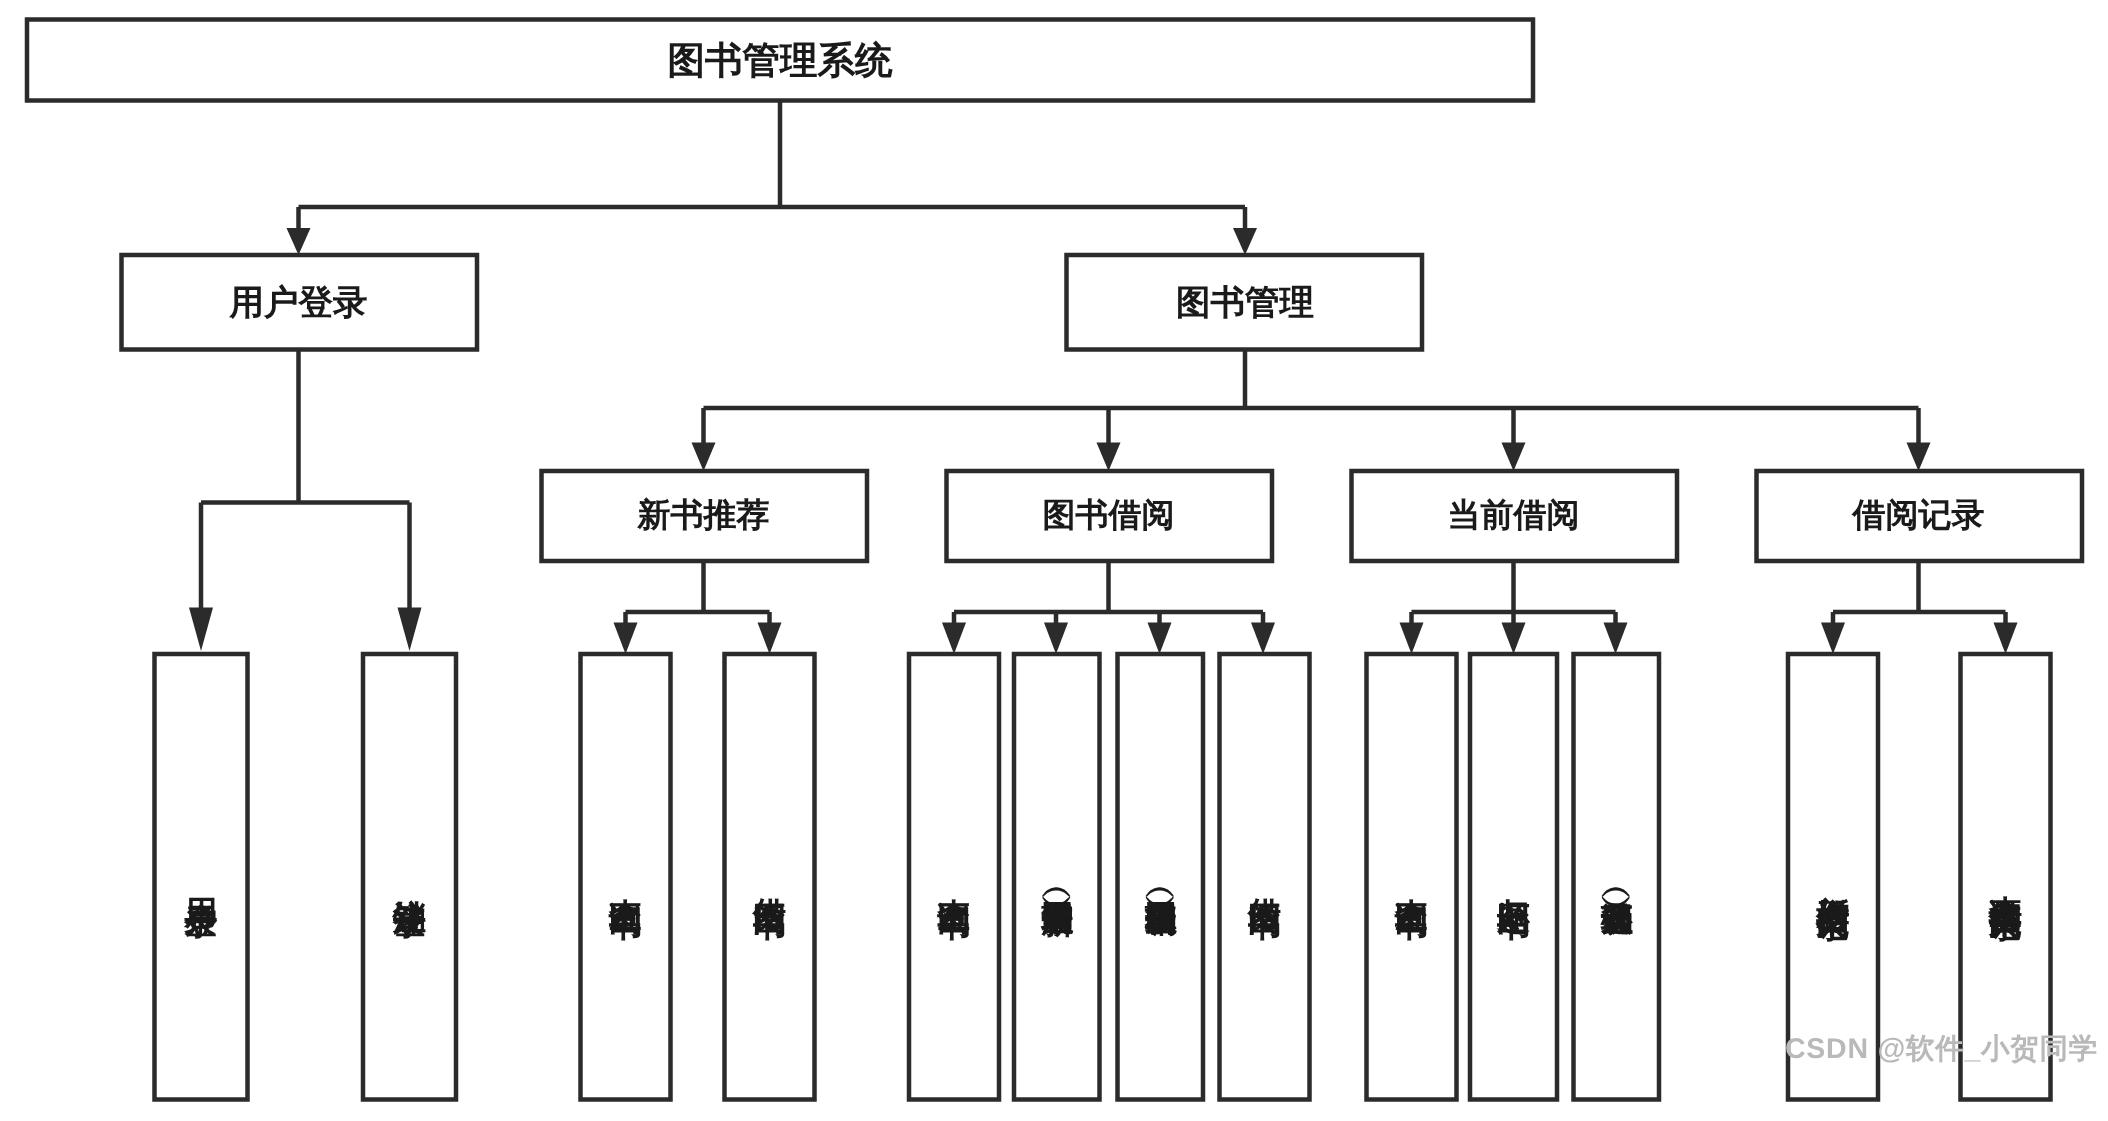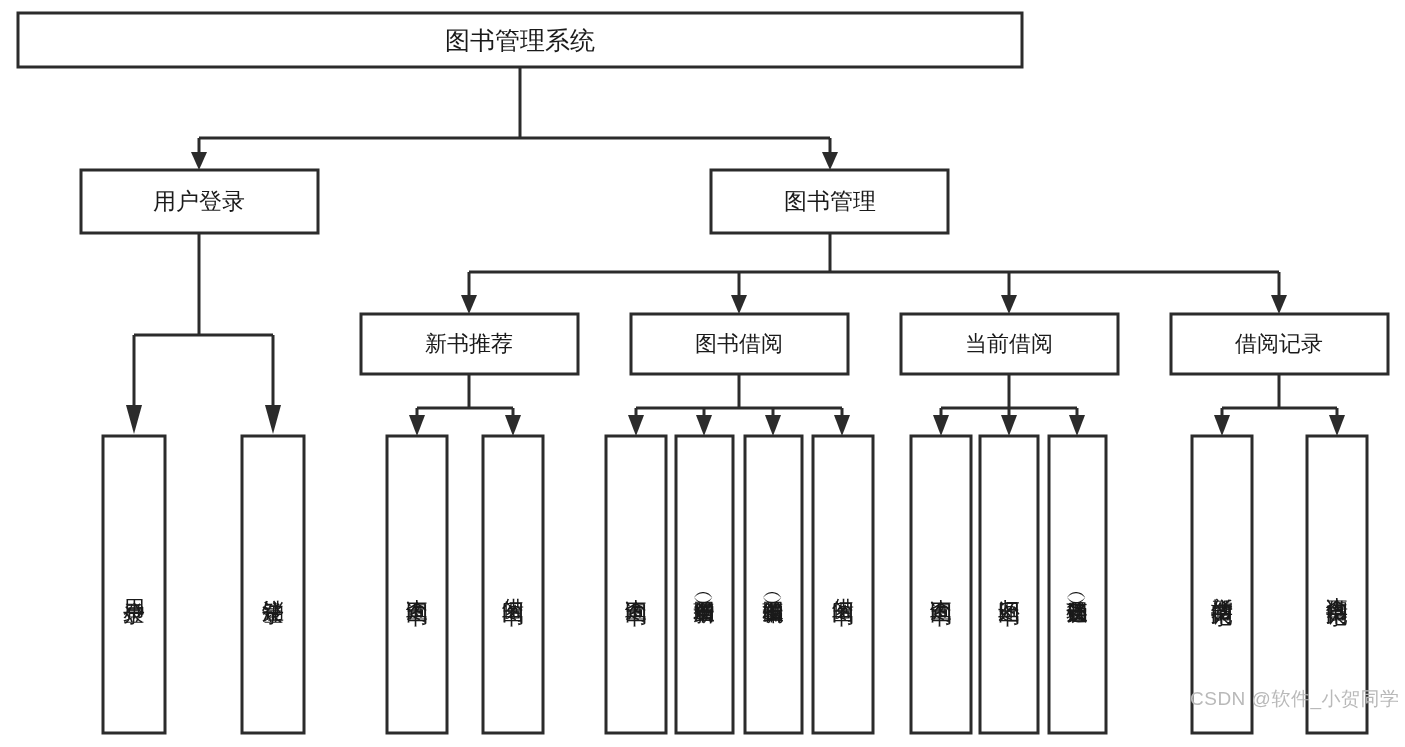--- a/index.html
+++ b/index.html
@@ -12,20 +12,21 @@
     width: 1405px;
     height: 747px;
     font-family: "Liberation Sans", "DejaVu Sans", sans-serif;
     overflow: hidden;
     position: relative;
   }
   #diagram-root {
     position: relative;
     width: 1405px;
     height: 747px;
+    font-weight: bold;
   }
   svg#tree-svg {
     position: absolute;
     top: 0;
     left: 0;
     width: 1405px;
     height: 747px;
     display: block;
   }
   .node-rect {

